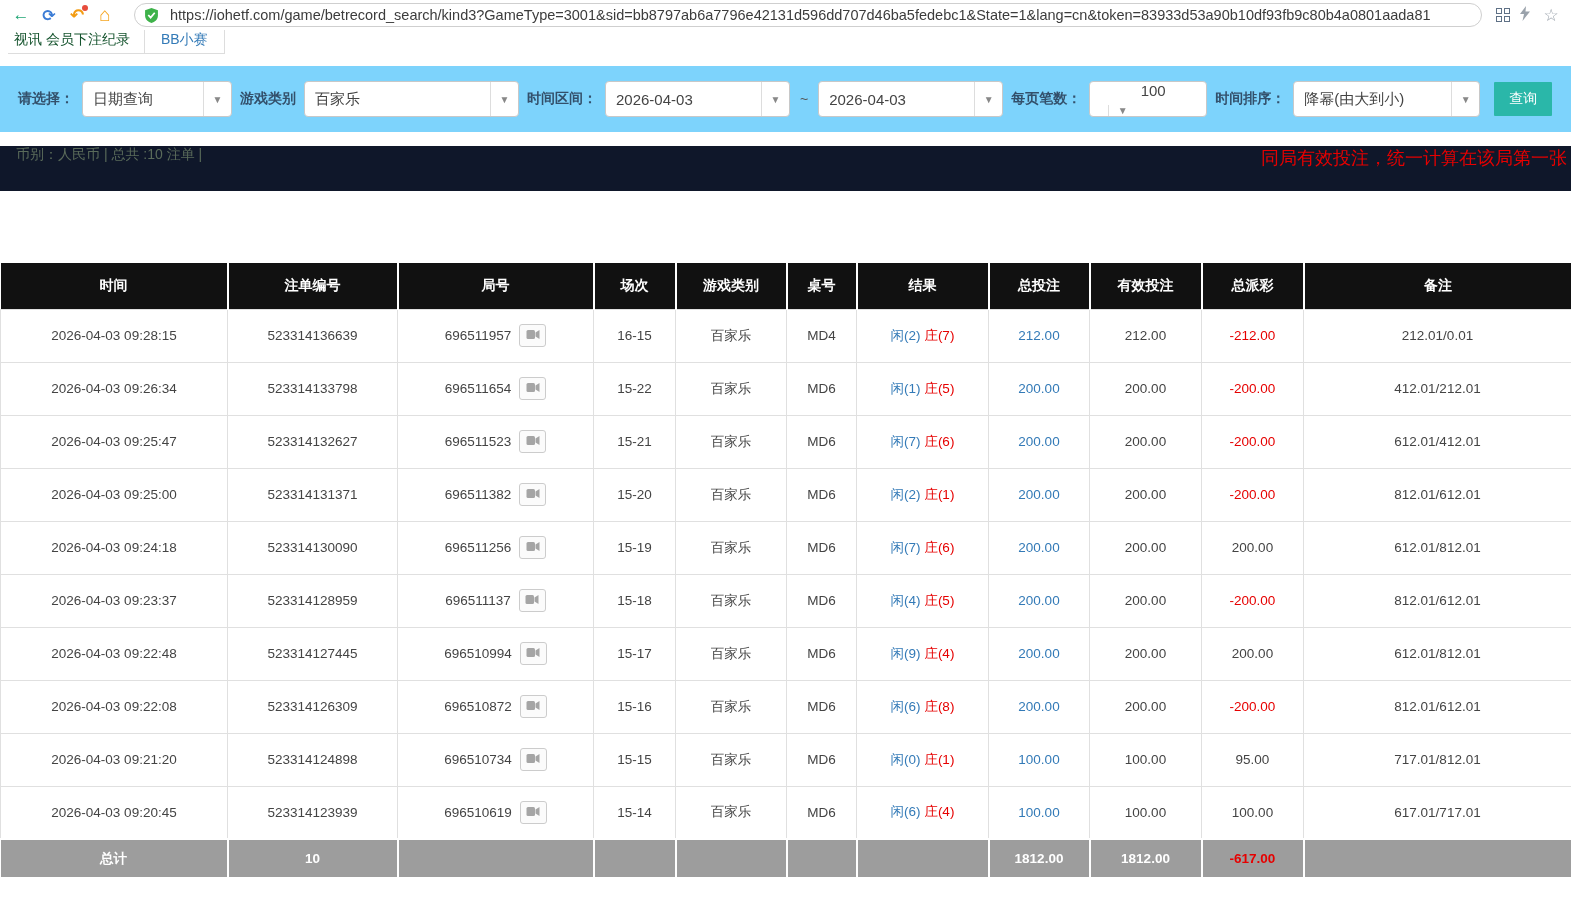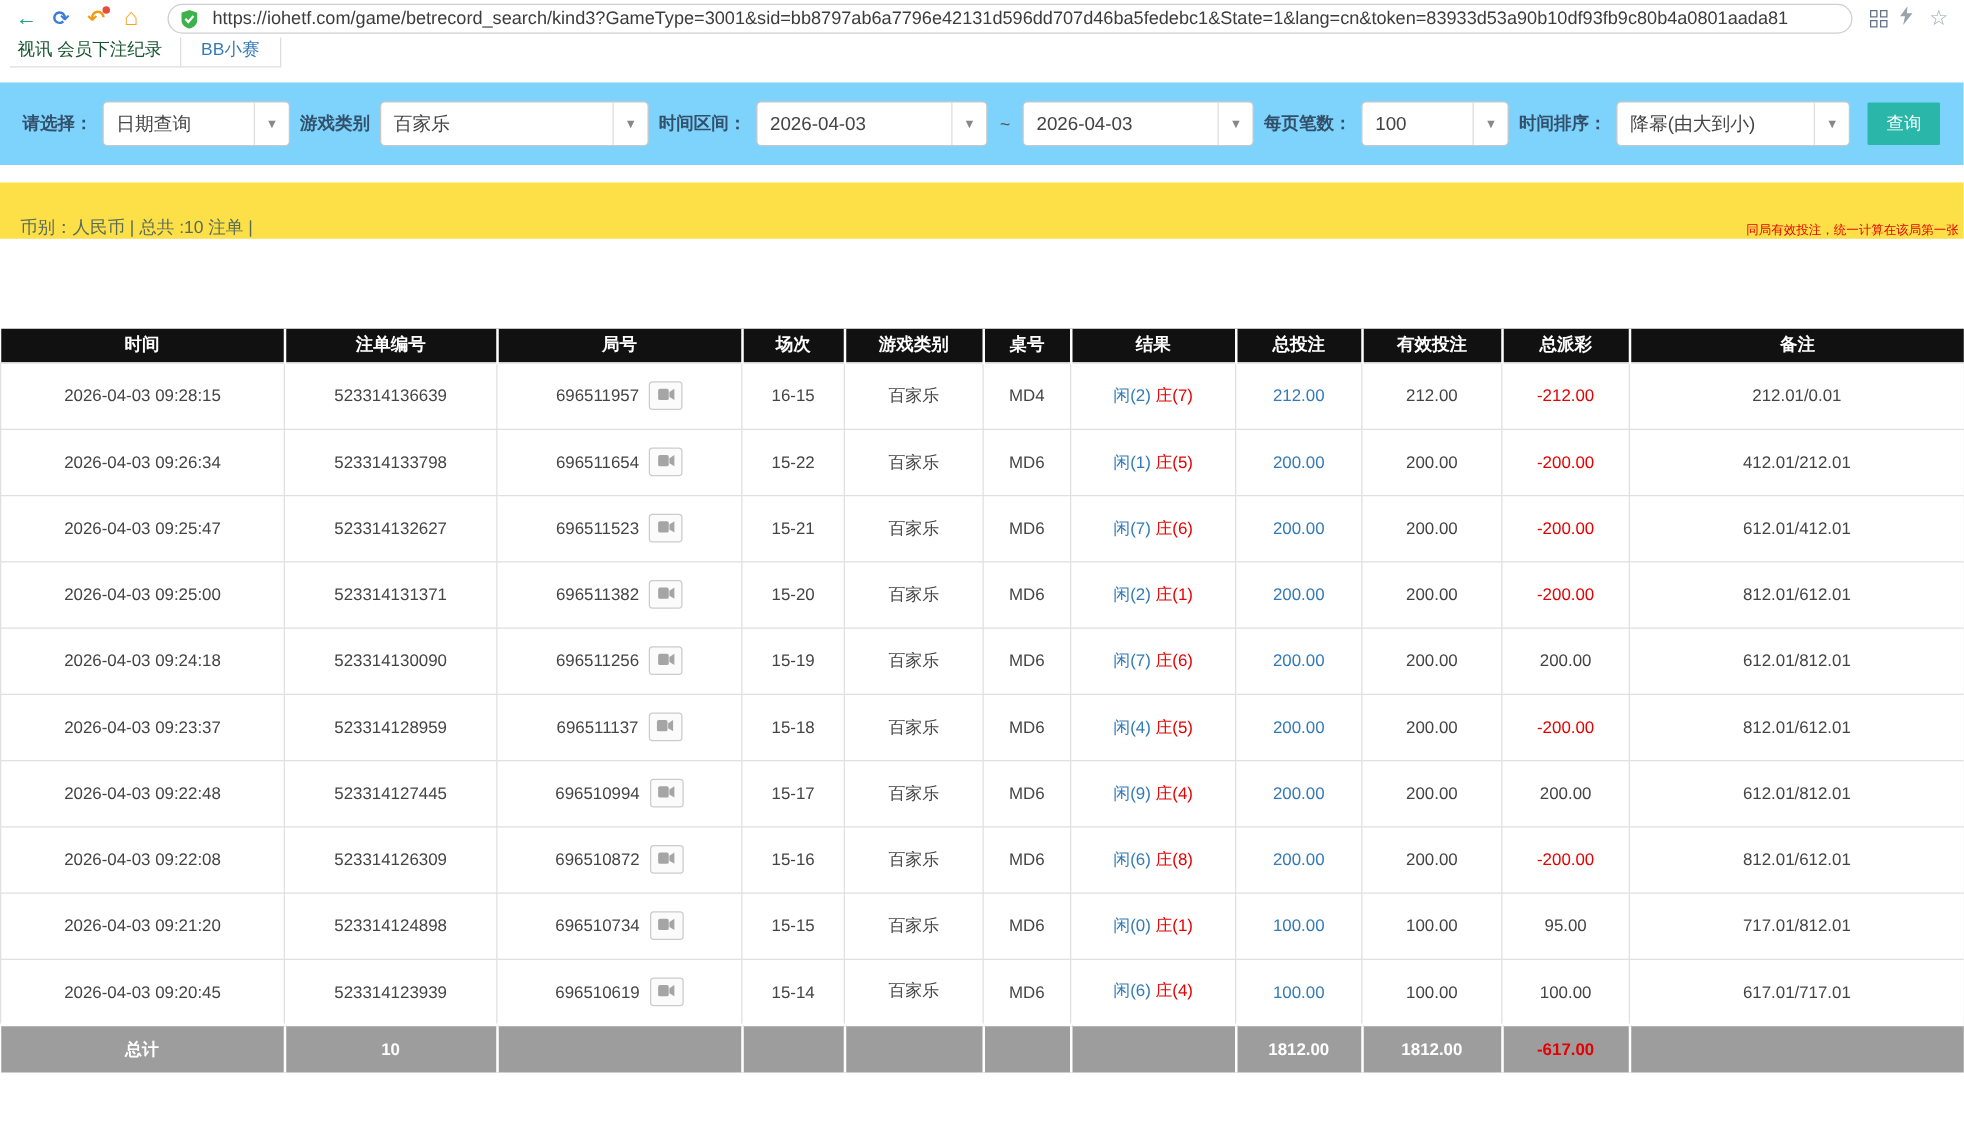--- a/index.html
+++ b/index.html
@@ -33,35 +33,35 @@
   
   .filterbar { margin-top:12px; background:#7dd3fc; height:66px; display:flex; align-items:center;
     padding:0 18px; gap:8px; }
   .flabel { font-size:14px; font-weight:bold; color:#33506b; white-space:nowrap; }
   .sel { background:#fff; border:1px solid #c8c8c8; border-radius:4px; height:36px;
     display:flex; align-items:center; justify-content:space-between; padding-left:10px;
     font-size:15px; color:#444; cursor:pointer; }
   .sel .caret { width:28px; align-self:stretch; display:flex; align-items:center; justify-content:center;
     border-left:1px solid #ddd; color:#888; font-size:10px; margin-left:8px; }
   .w-query { width:150px; } .w-game { width:215px; } .w-date { width:185px; }
-  .w-page { width:118px; } .w-sort { width:187px; }
+  .w-page { width:118px;flex-direction:column; } .w-sort { width:187px; }
   .tilde { font-size:14px; color:#555; padding:0 2px; }
   .search-btn { width:58px; height:34px; border:none; border-radius:1px; background:#2ab7a9;
     color:#fff; font-size:14px; cursor:pointer; margin-left:6px;
     font-family:"Liberation Sans","DejaVu Sans",sans-serif; }
 
   
-  .infobar { margin-top:14px; background:#fde047; height:45px; display:flex; align-items:flex-end;
+  .infobar { margin-top:14px; background:#0f172a; height:45px; display:flex; align-items:flex-start;
     justify-content:space-between; padding:0 4px 0 16px; }
   .info-left { font-size:14px; color:#5a6b5a; }
-  .info-right { font-size:10px; color:#e60000; white-space:nowrap; }
+  .info-right { font-size:18px; color:#e60000; white-space:nowrap; }
 
   
   table { margin-top:72px; width:100%; border-collapse:collapse; table-layout:fixed; }
-  thead th { background:#111; color:#fff; font-size:14px; font-weight:bold; height:27px; text-align:center; }
+  thead th { background:#111; color:#fff; font-size:14px; font-weight:bold; height:46px; text-align:center; }
   thead th + th { border-left:2px solid #fff; }
   tbody td { height:53px; text-align:center; font-size:13.5px; color:#444;
     border:1px solid #e0e0e0; background:#fff; }
   tfoot td { background:#9d9d9d; color:#fff; font-size:13.5px; font-weight:bold; height:38px;
     text-align:center; border-top:2px solid #fff; }
   tfoot td + td { border-left:2px solid #fff; }
   .blue { color:#337ab7; }
   .red { color:#e60000; }
   tfoot td.red { color:#e60000; }
   .link { color:#337ab7; cursor:pointer; }

